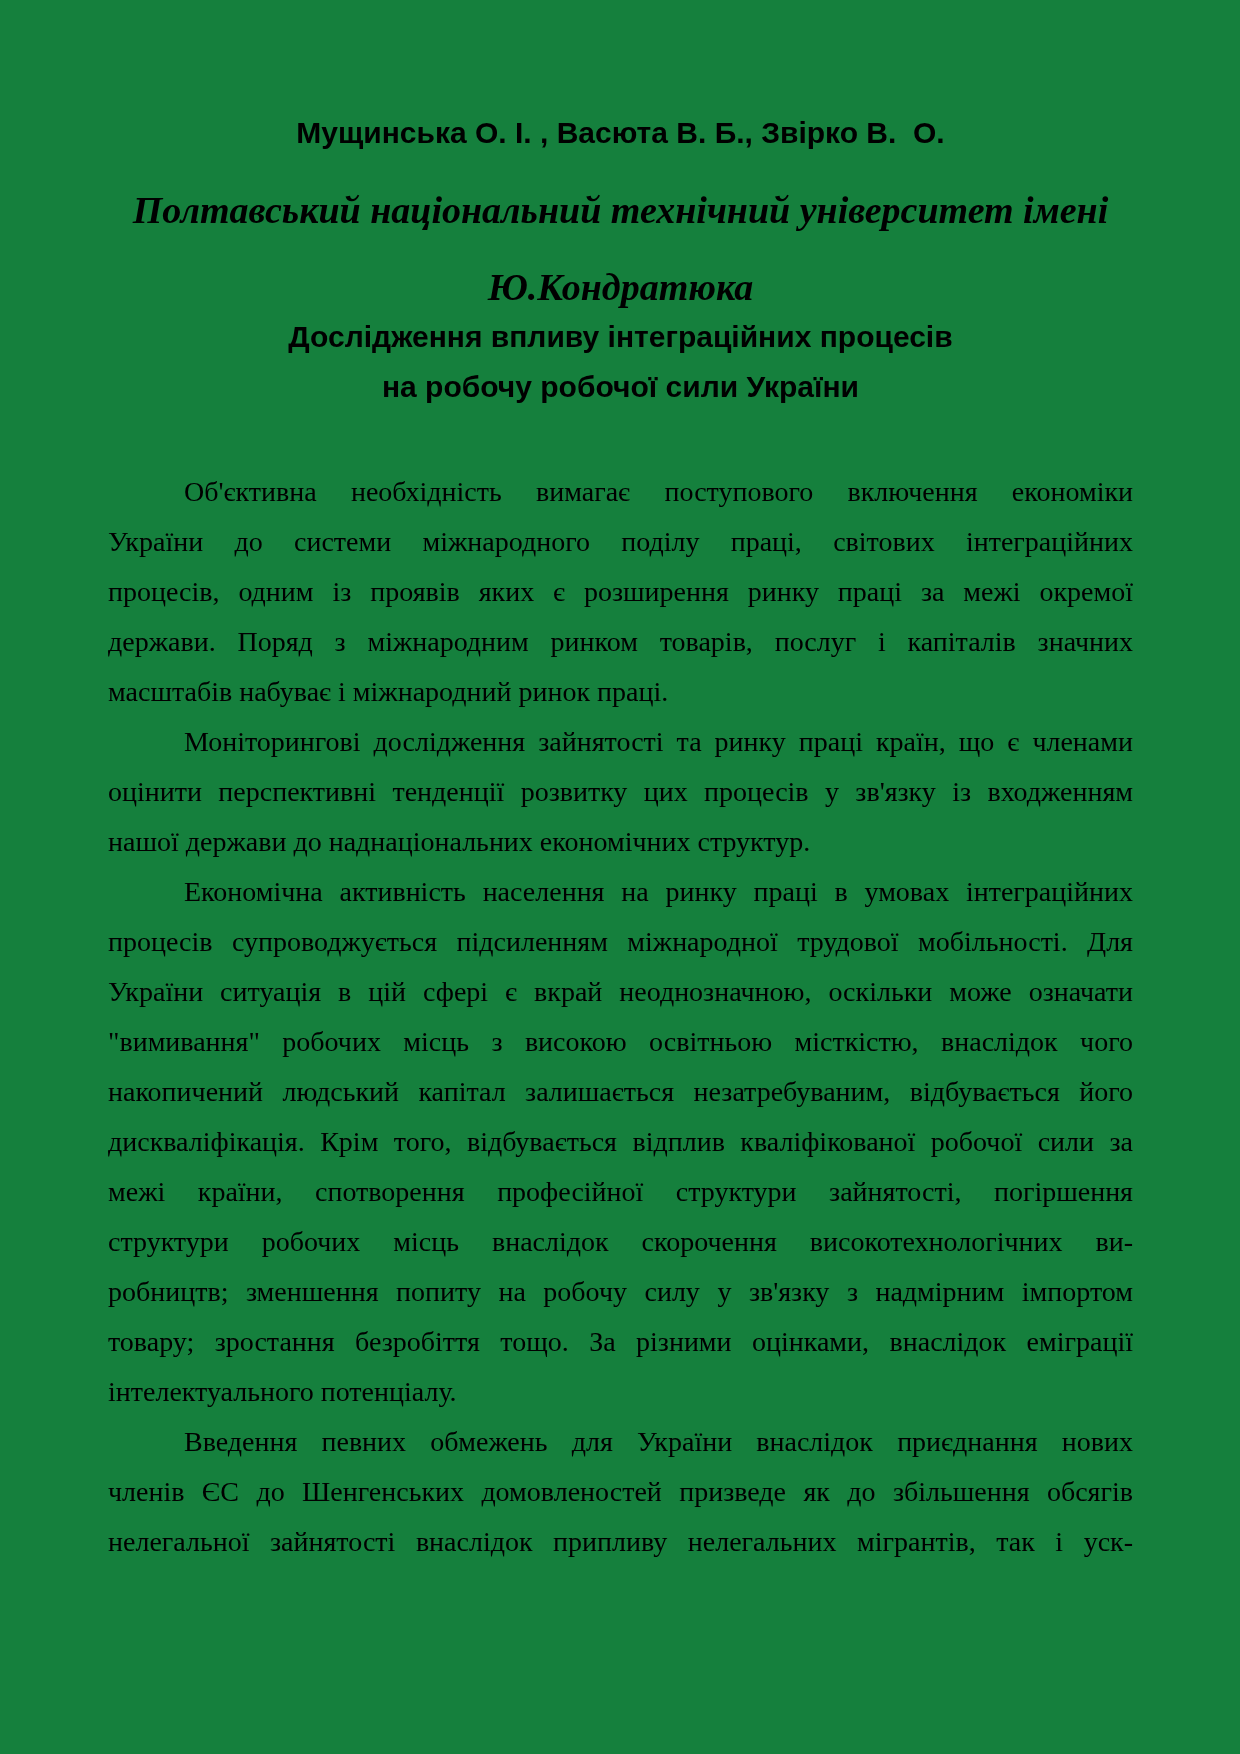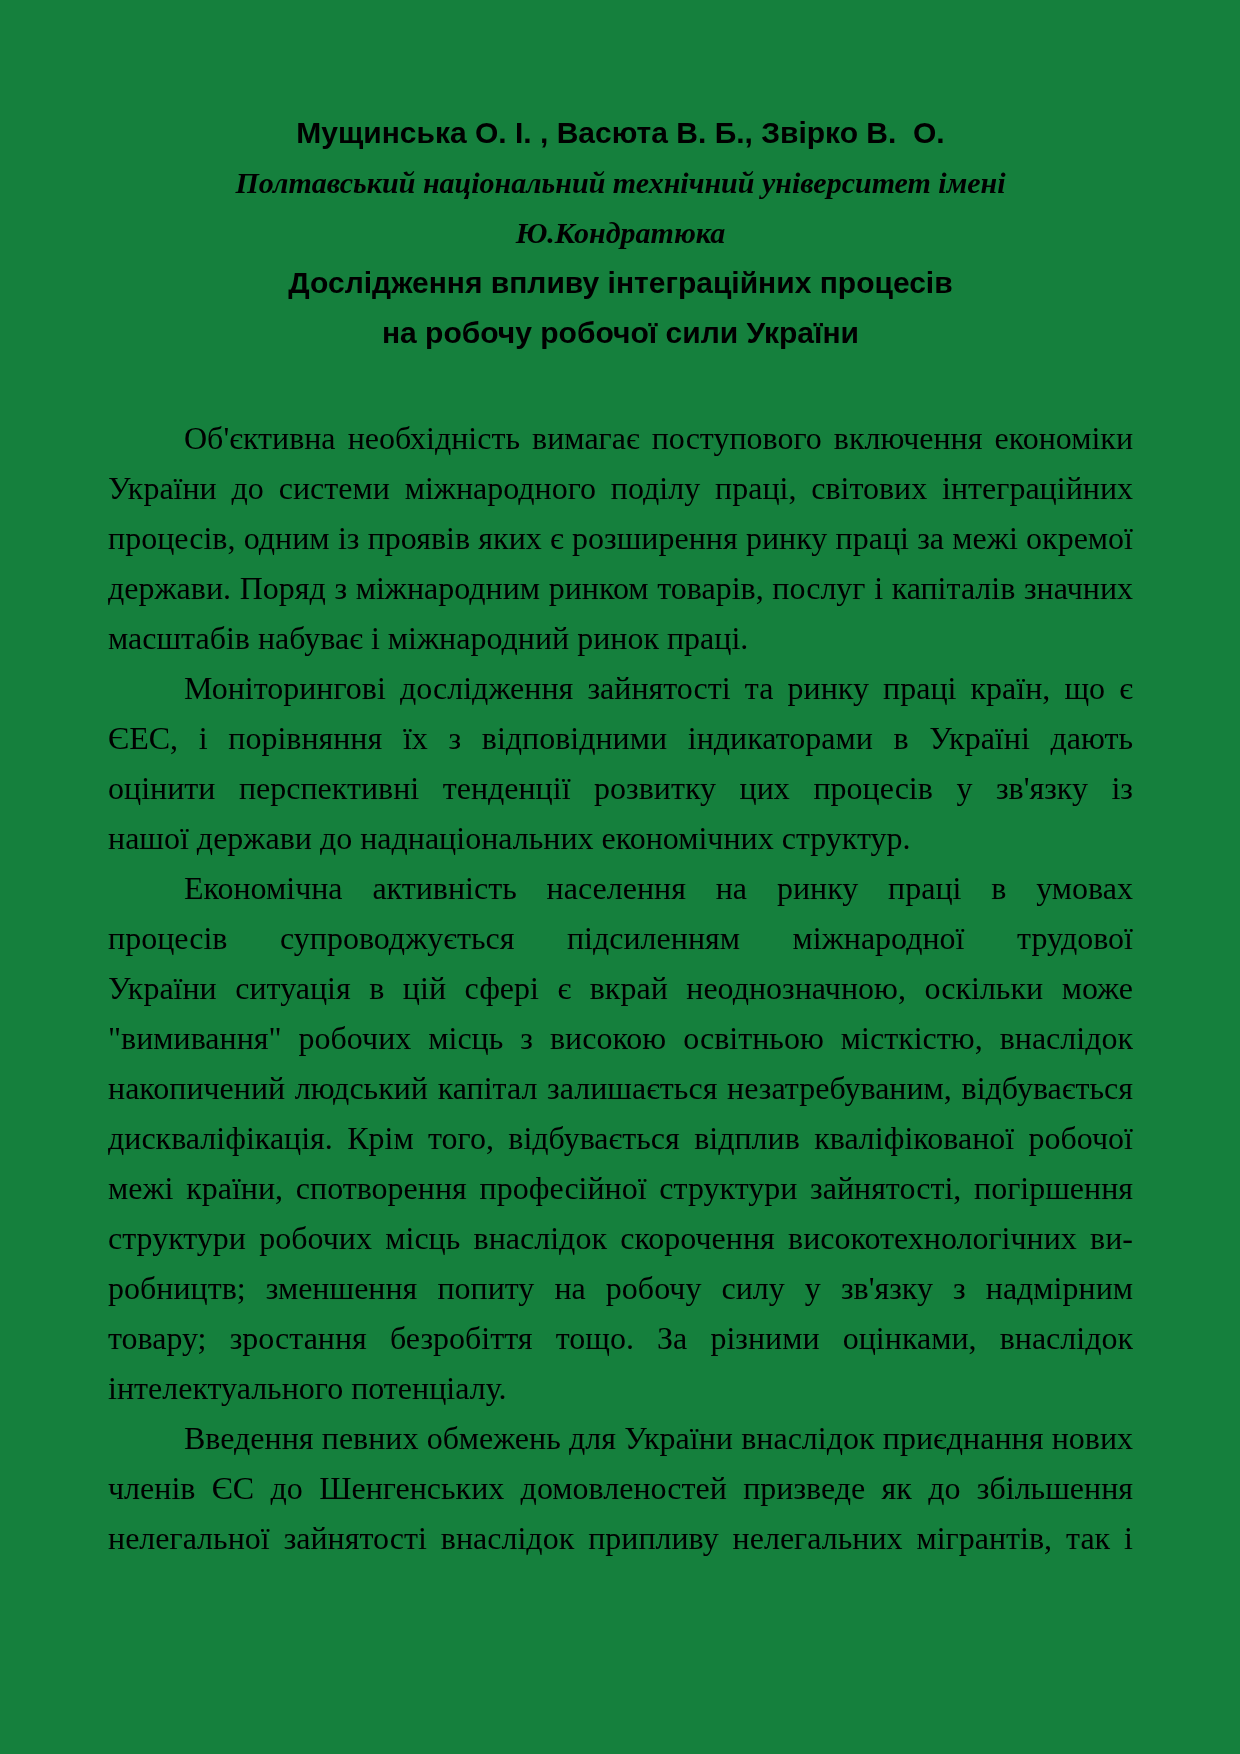--- a/index.html
+++ b/index.html
@@ -30,35 +30,36 @@
     white-space: pre-wrap;
     overflow: hidden;
   }
   .h-sans {
     font-family: "Liberation Sans", sans-serif;
     font-size: 30px;
   }
   .h-serif-italic {
     font-family: "Liberation Serif", serif;
     font-style: italic;
-    font-size: 30px;
+    font-size: 38px;
+    margin-top: 27px;
   }
   .header-body-gap {
     height: 55px;
   }
   .body-text {
     width: 100%;
   }
   .paragraph {
     margin: 0;
   }
   .bline {
     height: 50px;
     line-height: 50px;
-    font-size: 32px;
+    font-size: 28px;
     text-align: justify;
     text-align-last: justify;
     overflow: hidden;
   }
   .bline.first {
     padding-left: 76px;
   }
   .bline.lastline {
     text-align: center;
     text-align-last: left;
@@ -81,21 +82,20 @@
   <div class="body-text" id="body-text">
       <div class="paragraph">
         <div class="bline first">Об'єктивна необхідність вимагає поступового включення економіки</div>
         <div class="bline">України до системи міжнародного поділу праці, світових інтеграційних</div>
         <div class="bline">процесів, одним із проявів яких є розширення ринку праці за межі окремої</div>
         <div class="bline">держави. Поряд з міжнародним ринком товарів, послуг і капіталів значних</div>
         <div class="bline lastline">масштабів набуває і міжнародний ринок праці.</div>
       </div>
       <div class="paragraph">
         <div class="bline first">Моніторингові дослідження зайнятості та ринку праці країн, що є членами</div>
-        <div class="bline">ЄЕС, і порівняння їх з відповідними індикаторами в Україні дають можливість</div>
         <div class="bline">оцінити перспективні тенденції розвитку цих процесів у зв'язку із входженням</div>
         <div class="bline lastline">нашої держави до наднаціональних економічних структур.</div>
       </div>
       <div class="paragraph">
         <div class="bline first">Економічна активність населення на ринку праці в умовах інтеграційних</div>
         <div class="bline">процесів супроводжується підсиленням міжнародної трудової мобільності. Для</div>
         <div class="bline">України ситуація в цій сфері є вкрай неоднозначною, оскільки може означати</div>
         <div class="bline">"вимивання" робочих місць з високою освітньою місткістю, внаслідок чого</div>
         <div class="bline">накопичений людський капітал залишається незатребуваним, відбувається його</div>
         <div class="bline">дискваліфікація. Крім того, відбувається відплив кваліфікованої робочої сили за</div>

